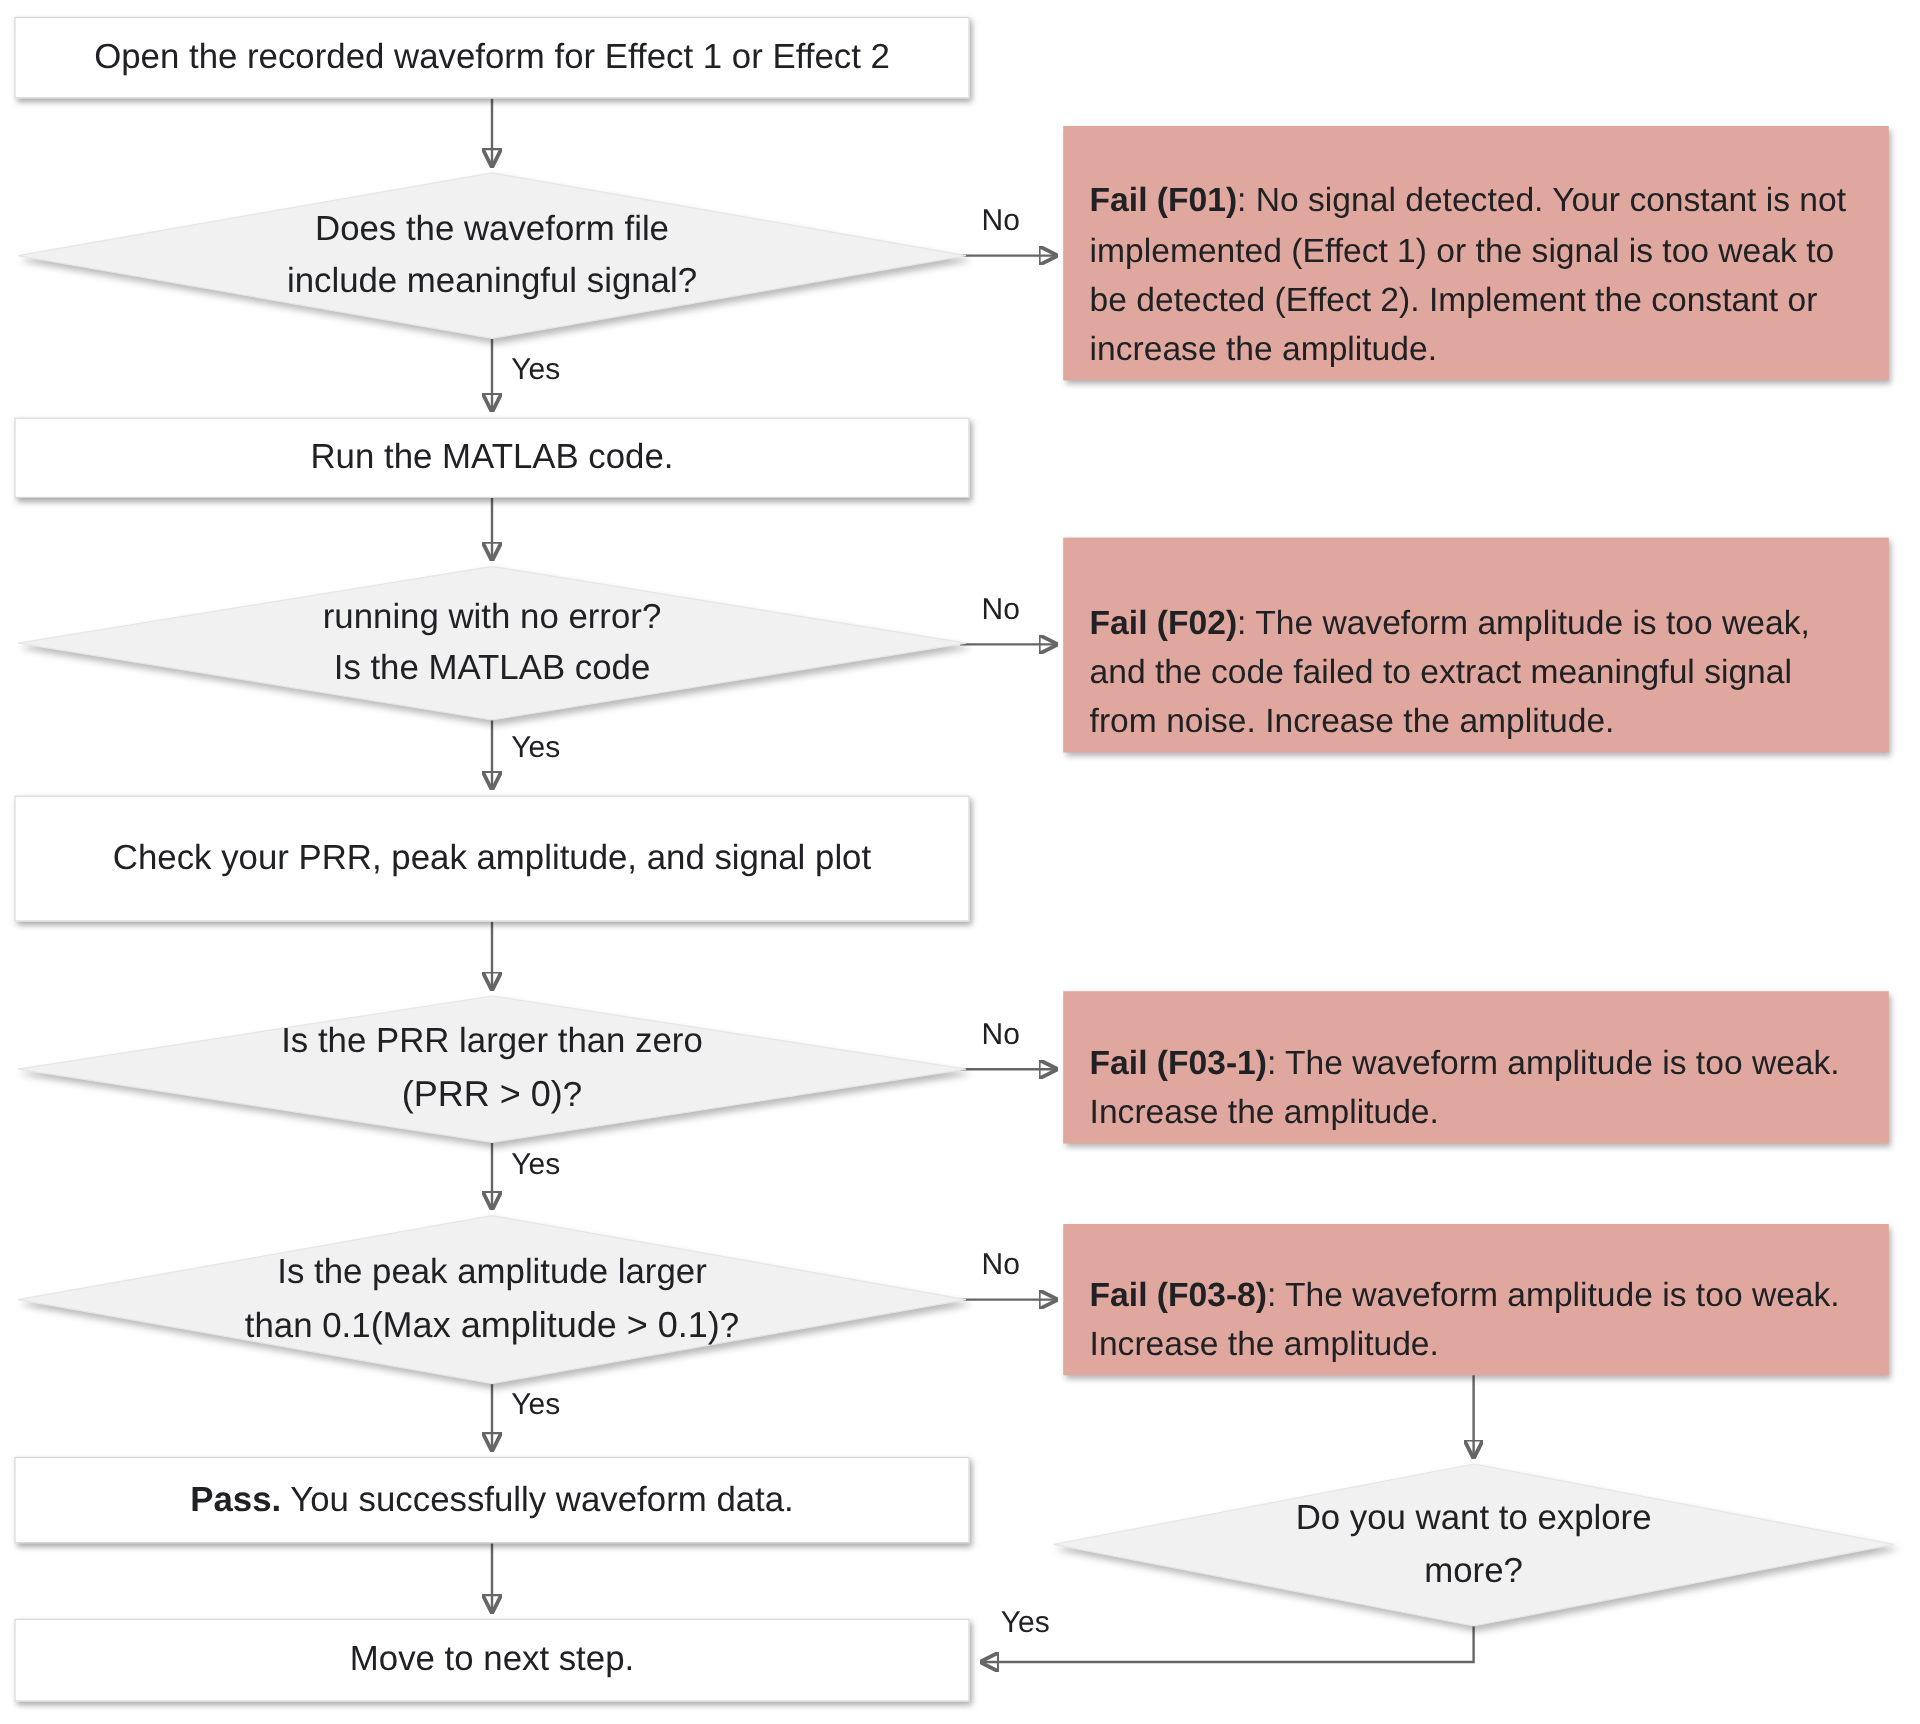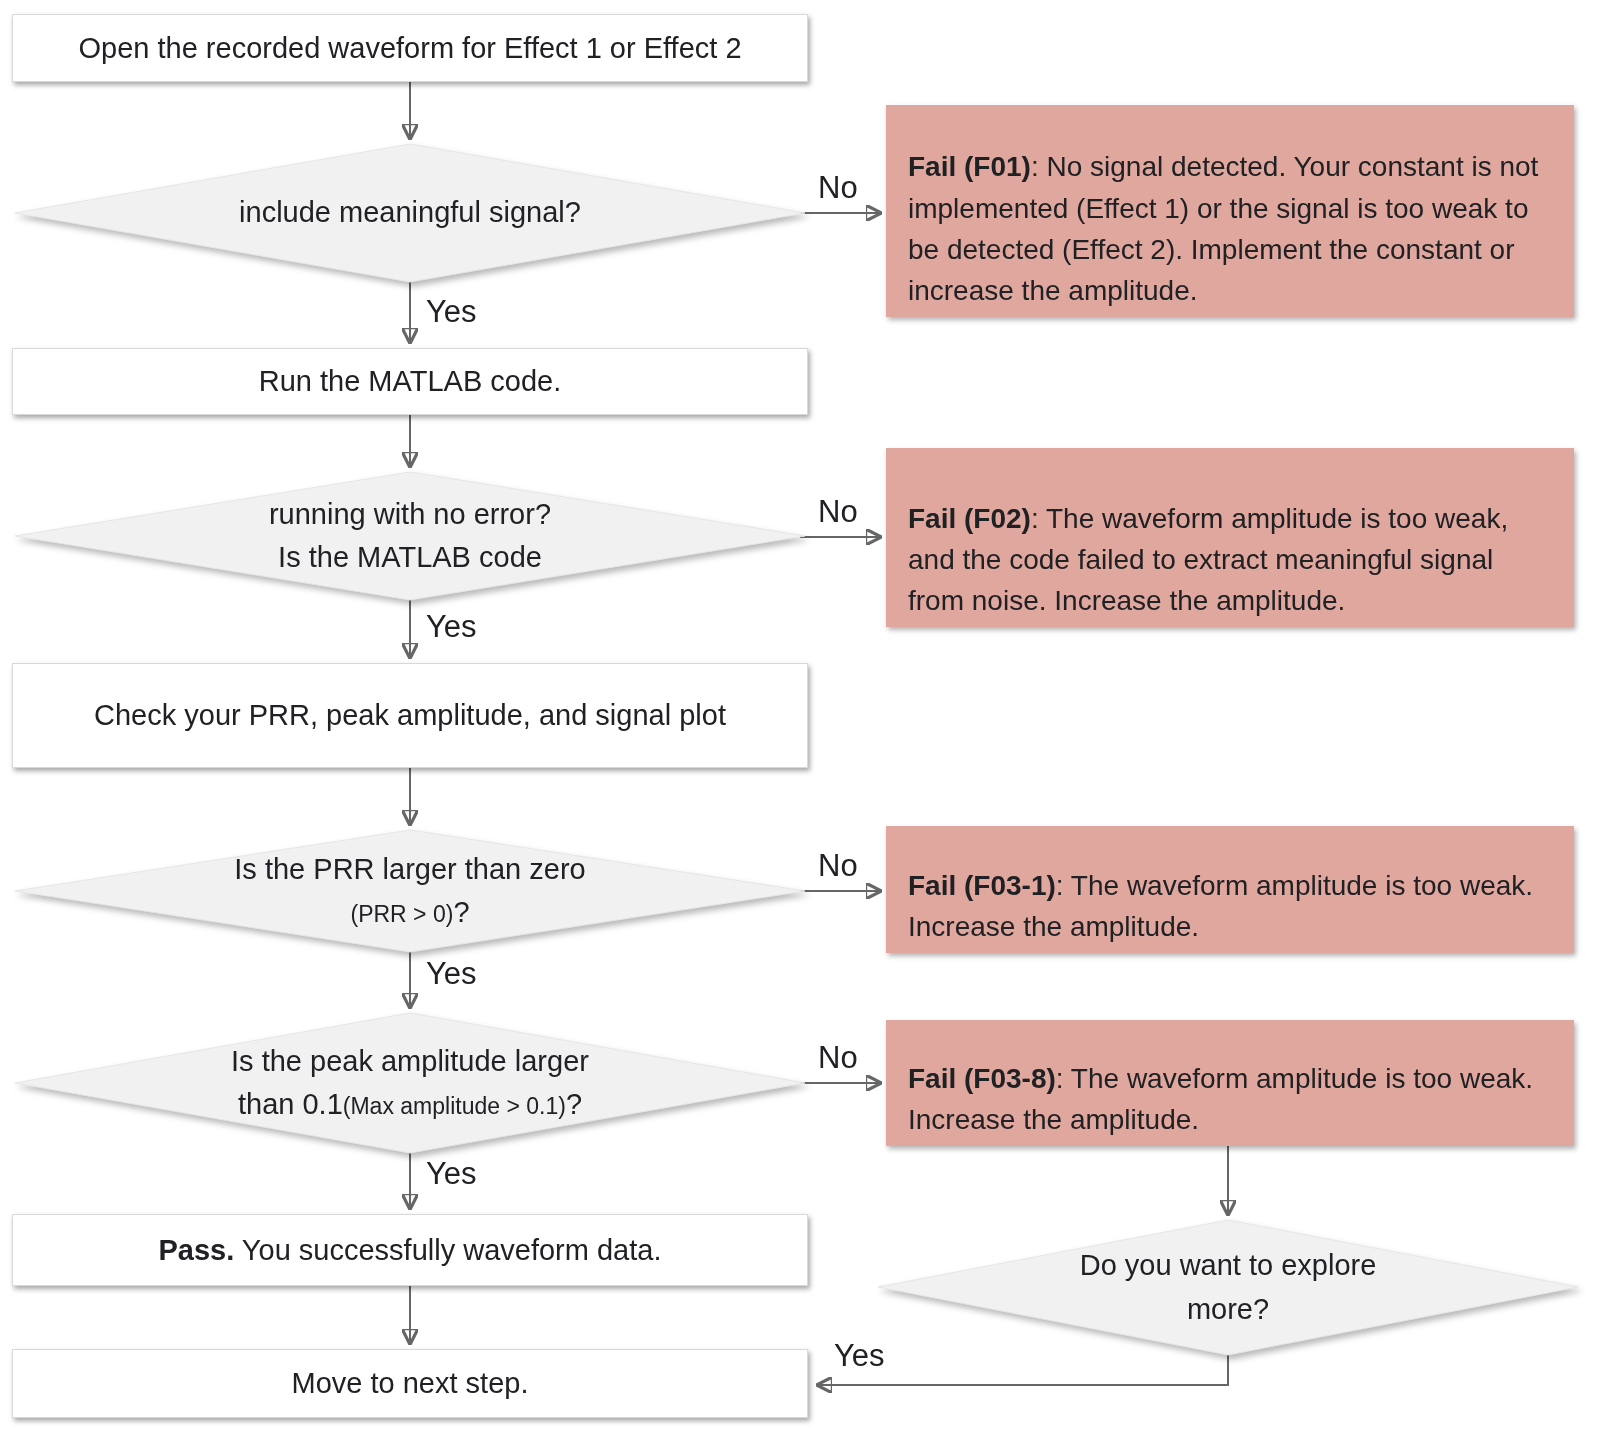--- a/index.html
+++ b/index.html
@@ -38,23 +38,23 @@
   .diamond svg{display:block;overflow:visible;}
   .diamond polygon{
     fill:var(--diamond-bg);stroke:#e6e6e6;stroke-width:1;
     filter:drop-shadow(3px 4px 3px rgba(0,0,0,0.28));
   }
   .dtext{
     position:absolute;inset:0;display:flex;flex-direction:column;
     align-items:center;justify-content:center;
     text-align:center;font-size:29px;line-height:1.5;
   }
-  .small{font-size:23px;}
+  .small{font-size:30px;}
   .edgelabel{
-    position:absolute;font-size:31px;line-height:1;color:var(--text);
+    position:absolute;font-size:25px;line-height:1;color:var(--text);
   }
   .bold{font-weight:bold;}
   svg.wires{position:absolute;left:0;top:0;width:1600px;height:1437px;pointer-events:none;}
   svg.wires line, svg.wires path{stroke:var(--arrow);stroke-width:2;fill:none;}
 </style>
 </head>
 <body>
 
 <div class="canvas">
 
@@ -82,20 +82,21 @@
 
   <div class="abs procbox" style="left:12px;top:14px;width:796px;height:68px;align-items:center;">
     <span>Open the recorded waveform for Effect 1 or Effect 2</span>
   </div>
 
   <div class="diamond" style="left:15px;top:144px;width:790px;height:138px;">
     <svg width="790" height="138">
       <polygon points="395,0 790,69 395,138 0,69"></polygon>
     </svg>
     <div class="dtext">
+      <div>Does the waveform file</div>
       <div>include meaningful signal?</div>
     </div>
   </div>
 
   <div class="abs procbox" style="left:12px;top:348px;width:796px;height:67px;">
     <span>Run the MATLAB code.</span>
   </div>
 
   <div class="diamond" style="left:15px;top:472px;width:790px;height:128px;">
     <svg width="790" height="128">

